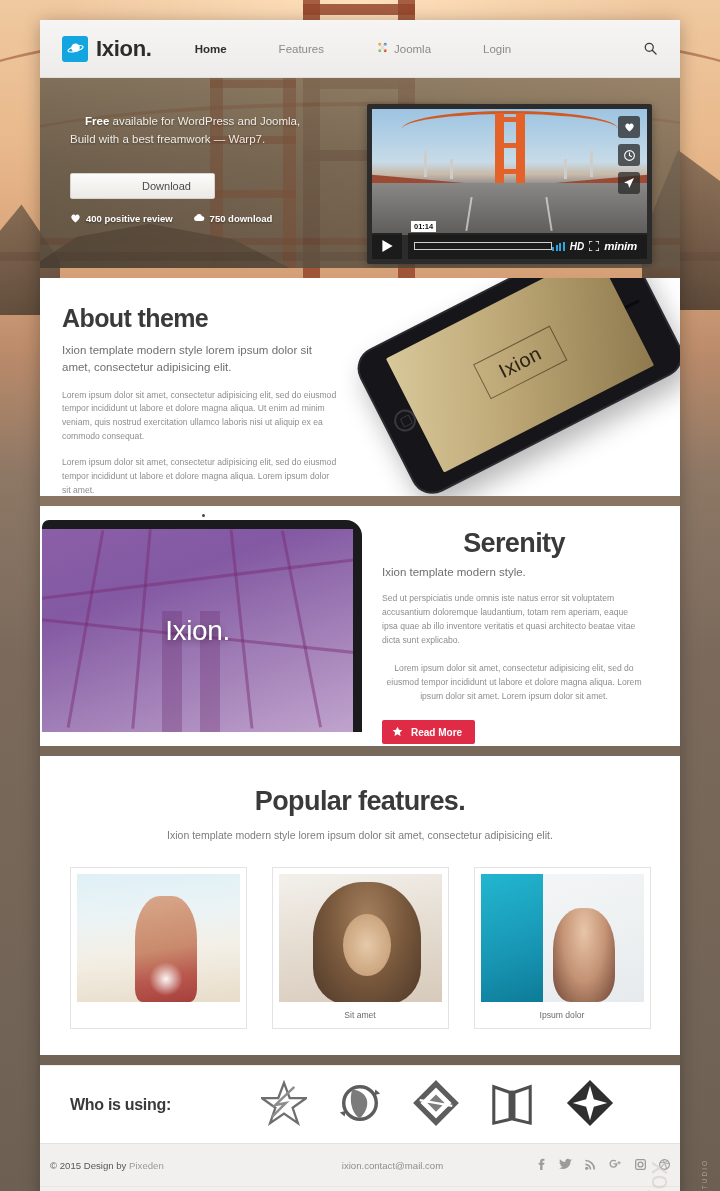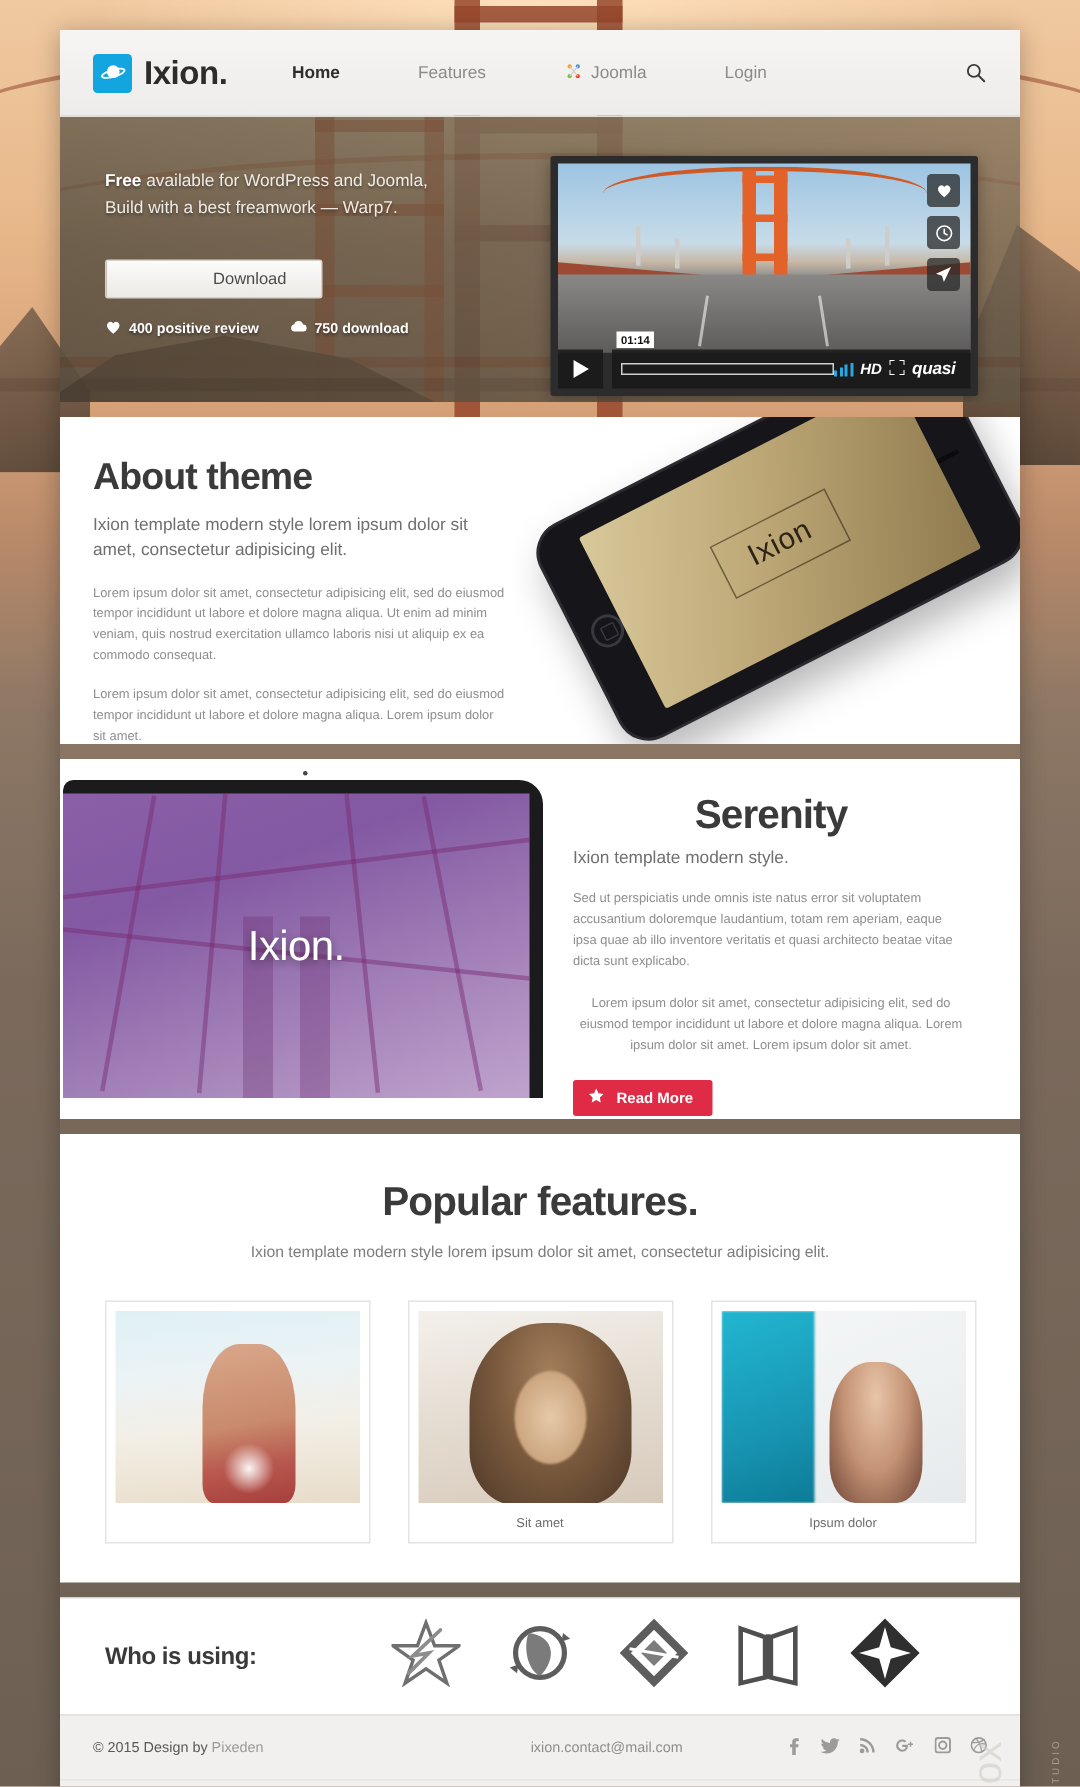--- a/index.html
+++ b/index.html
@@ -88,21 +88,21 @@
   .hero-bg .hcab { position:absolute; top:24px; left:-60px; width:780px; height:150px;
     border-top:4px solid rgba(130,68,44,.35); border-radius:50% / 50px 50px 0 0;}
   .hero-bg .hdeck { position:absolute; top:160px; left:0; width:640px; height:7px; background:rgba(110,62,40,.45);}
   .hero-bg .hill { position:absolute; bottom:0; left:-10px; width:260px; height:48px;
     background:#4e4336; clip-path: polygon(0 100%, 18% 35%, 46% 8%, 78% 40%, 100% 100%); opacity:.9;}
   .hero-inner { position: relative; padding: 22px 30px; }
   .hero-title { font-size: 30px; font-weight: 700; color: #fff; letter-spacing: -.5px;
     text-shadow: 0 1px 3px rgba(0,0,0,.35); }
   .hero-sub { margin-top: 12px; font-size: 11.5px; line-height: 1.6; color: #f0ece6;
     text-shadow: 0 1px 2px rgba(0,0,0,.4); }
-  .hero-sub b { font-weight: 700; color: #fff; }
+  .hero-sub b { font-weight: 700; color: #fff; margin-left: 15px; }
   .dl-btn {
     margin-top: 24px; width: 145px; height: 26px; background: linear-gradient(180deg,#fbfbfa,#eceae6);
     border: 1px solid #d6d2cc; border-radius: 2px; font-size: 11px; color: #4a4a4a;
     display: flex; align-items: center; justify-content: center; cursor: pointer; padding-left: 48px;
   }
   .hero-stats { margin-top: 14px; display: flex; gap: 20px; align-items: center;
     font-size: 9.5px; color: #fff; font-weight: 700; text-shadow: 0 1px 2px rgba(0,0,0,.45); }
   .hero-stat { display: flex; align-items: center; gap: 5px; }
 
   
@@ -227,21 +227,21 @@
     background: radial-gradient(ellipse at 50% 25%, #e8c5a8 0%, #c49274 50%, #6d4436 100%);
     border-radius: 44% 44% 28% 28%; filter: blur(.4px);}
 
   
   .using { height: 78px; display: flex; align-items: center; padding: 0 30px; border-top:1px solid #f0efee;}
   .using-label { font-size: 16px; font-weight: 700; color: #3a3a3a; letter-spacing: -.3px; }
   .using-logos { margin-left: auto; display: flex; align-items: center; gap: 30px; margin-right: 35px; }
 
   
   .footer { background: #f1f0ee; border-top: 1px solid #e4e2df; }
-  .foot-row { height: 42px; display: flex; align-items: center; padding: 0 22px; }
+  .foot-row { height: 42px; display: flex; align-items: center; padding: 0 10px; }
   .foot-copy { font-size: 9.6px; color: #585858; }
   .foot-copy a { color: #9a9a9a; text-decoration: none; }
   .foot-mail { font-size: 9.6px; color: #8e8e8e; margin-left: 178px; }
   .foot-social { margin-left: auto; display: flex; gap: 13px; align-items: center; color: #9b9b9b; }
   .foot-social span { cursor: pointer; font-size: 11px; line-height: 1; }
   .foot-bottom { height: 32px; display: flex; align-items: center; justify-content: center;
     position: relative; font-size: 8.8px; color: #8d8d8d; border-top: 1px solid #e8e6e3; }
 
   
   .watermark {
@@ -404,21 +404,21 @@
                   <i style="height:6px"></i>
                   <i style="height:8px"></i>
                   <i style="height:9px"></i>
               </span>
               <span class="vid-hd">HD</span>
               <span>
                 <svg width="10" height="10" viewBox="0 0 12 12" aria-hidden="true">
                   <path d="M0 0 H4 M0 0 V4 M12 0 H8 M12 0 V4 M0 12 H4 M0 12 V8 M12 12 H8 M12 12 V8" stroke="#fff" stroke-width="1.6" fill="none"></path>
                 </svg>
               </span>
-              <span class="vid-logo">quasi</span>
+              <span class="vid-logo">minim</span>
             </div>
           </div>
         </div>
       </div>
     </div>
 
     <div class="sec-gap"></div>
     <div class="section about">
       <div class="about-left">
         <div class="h-title">About theme</div>

